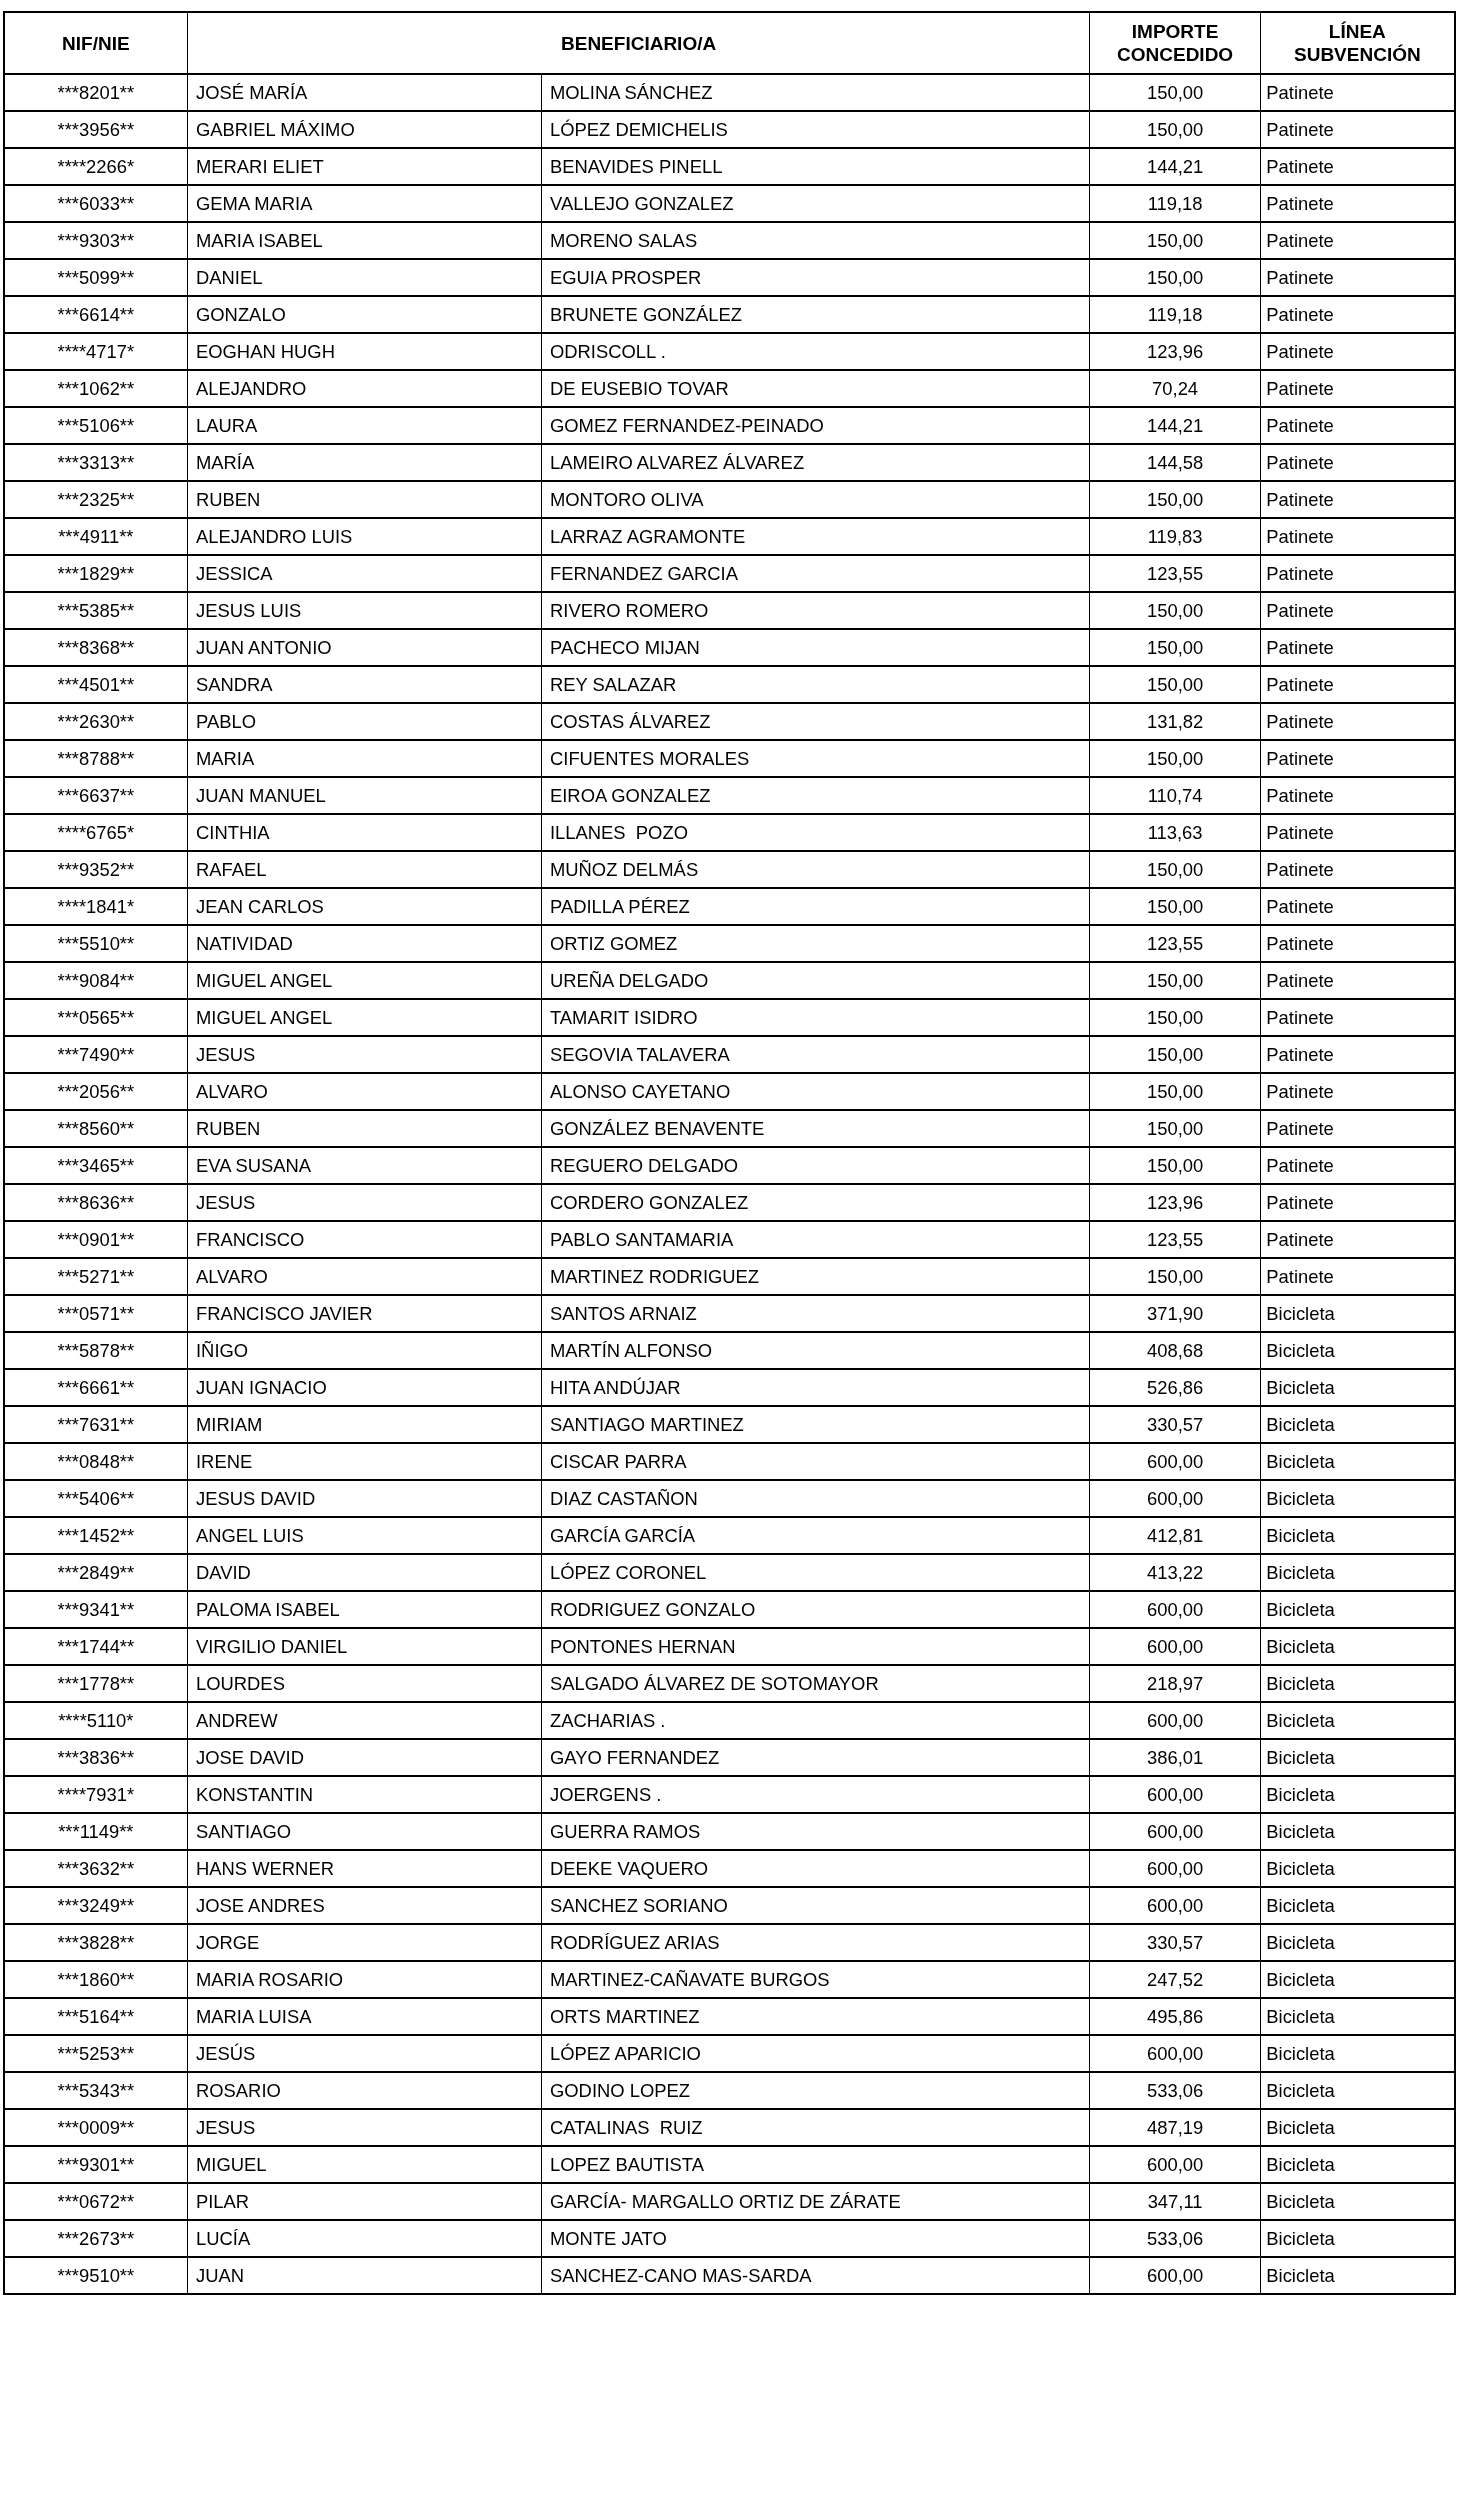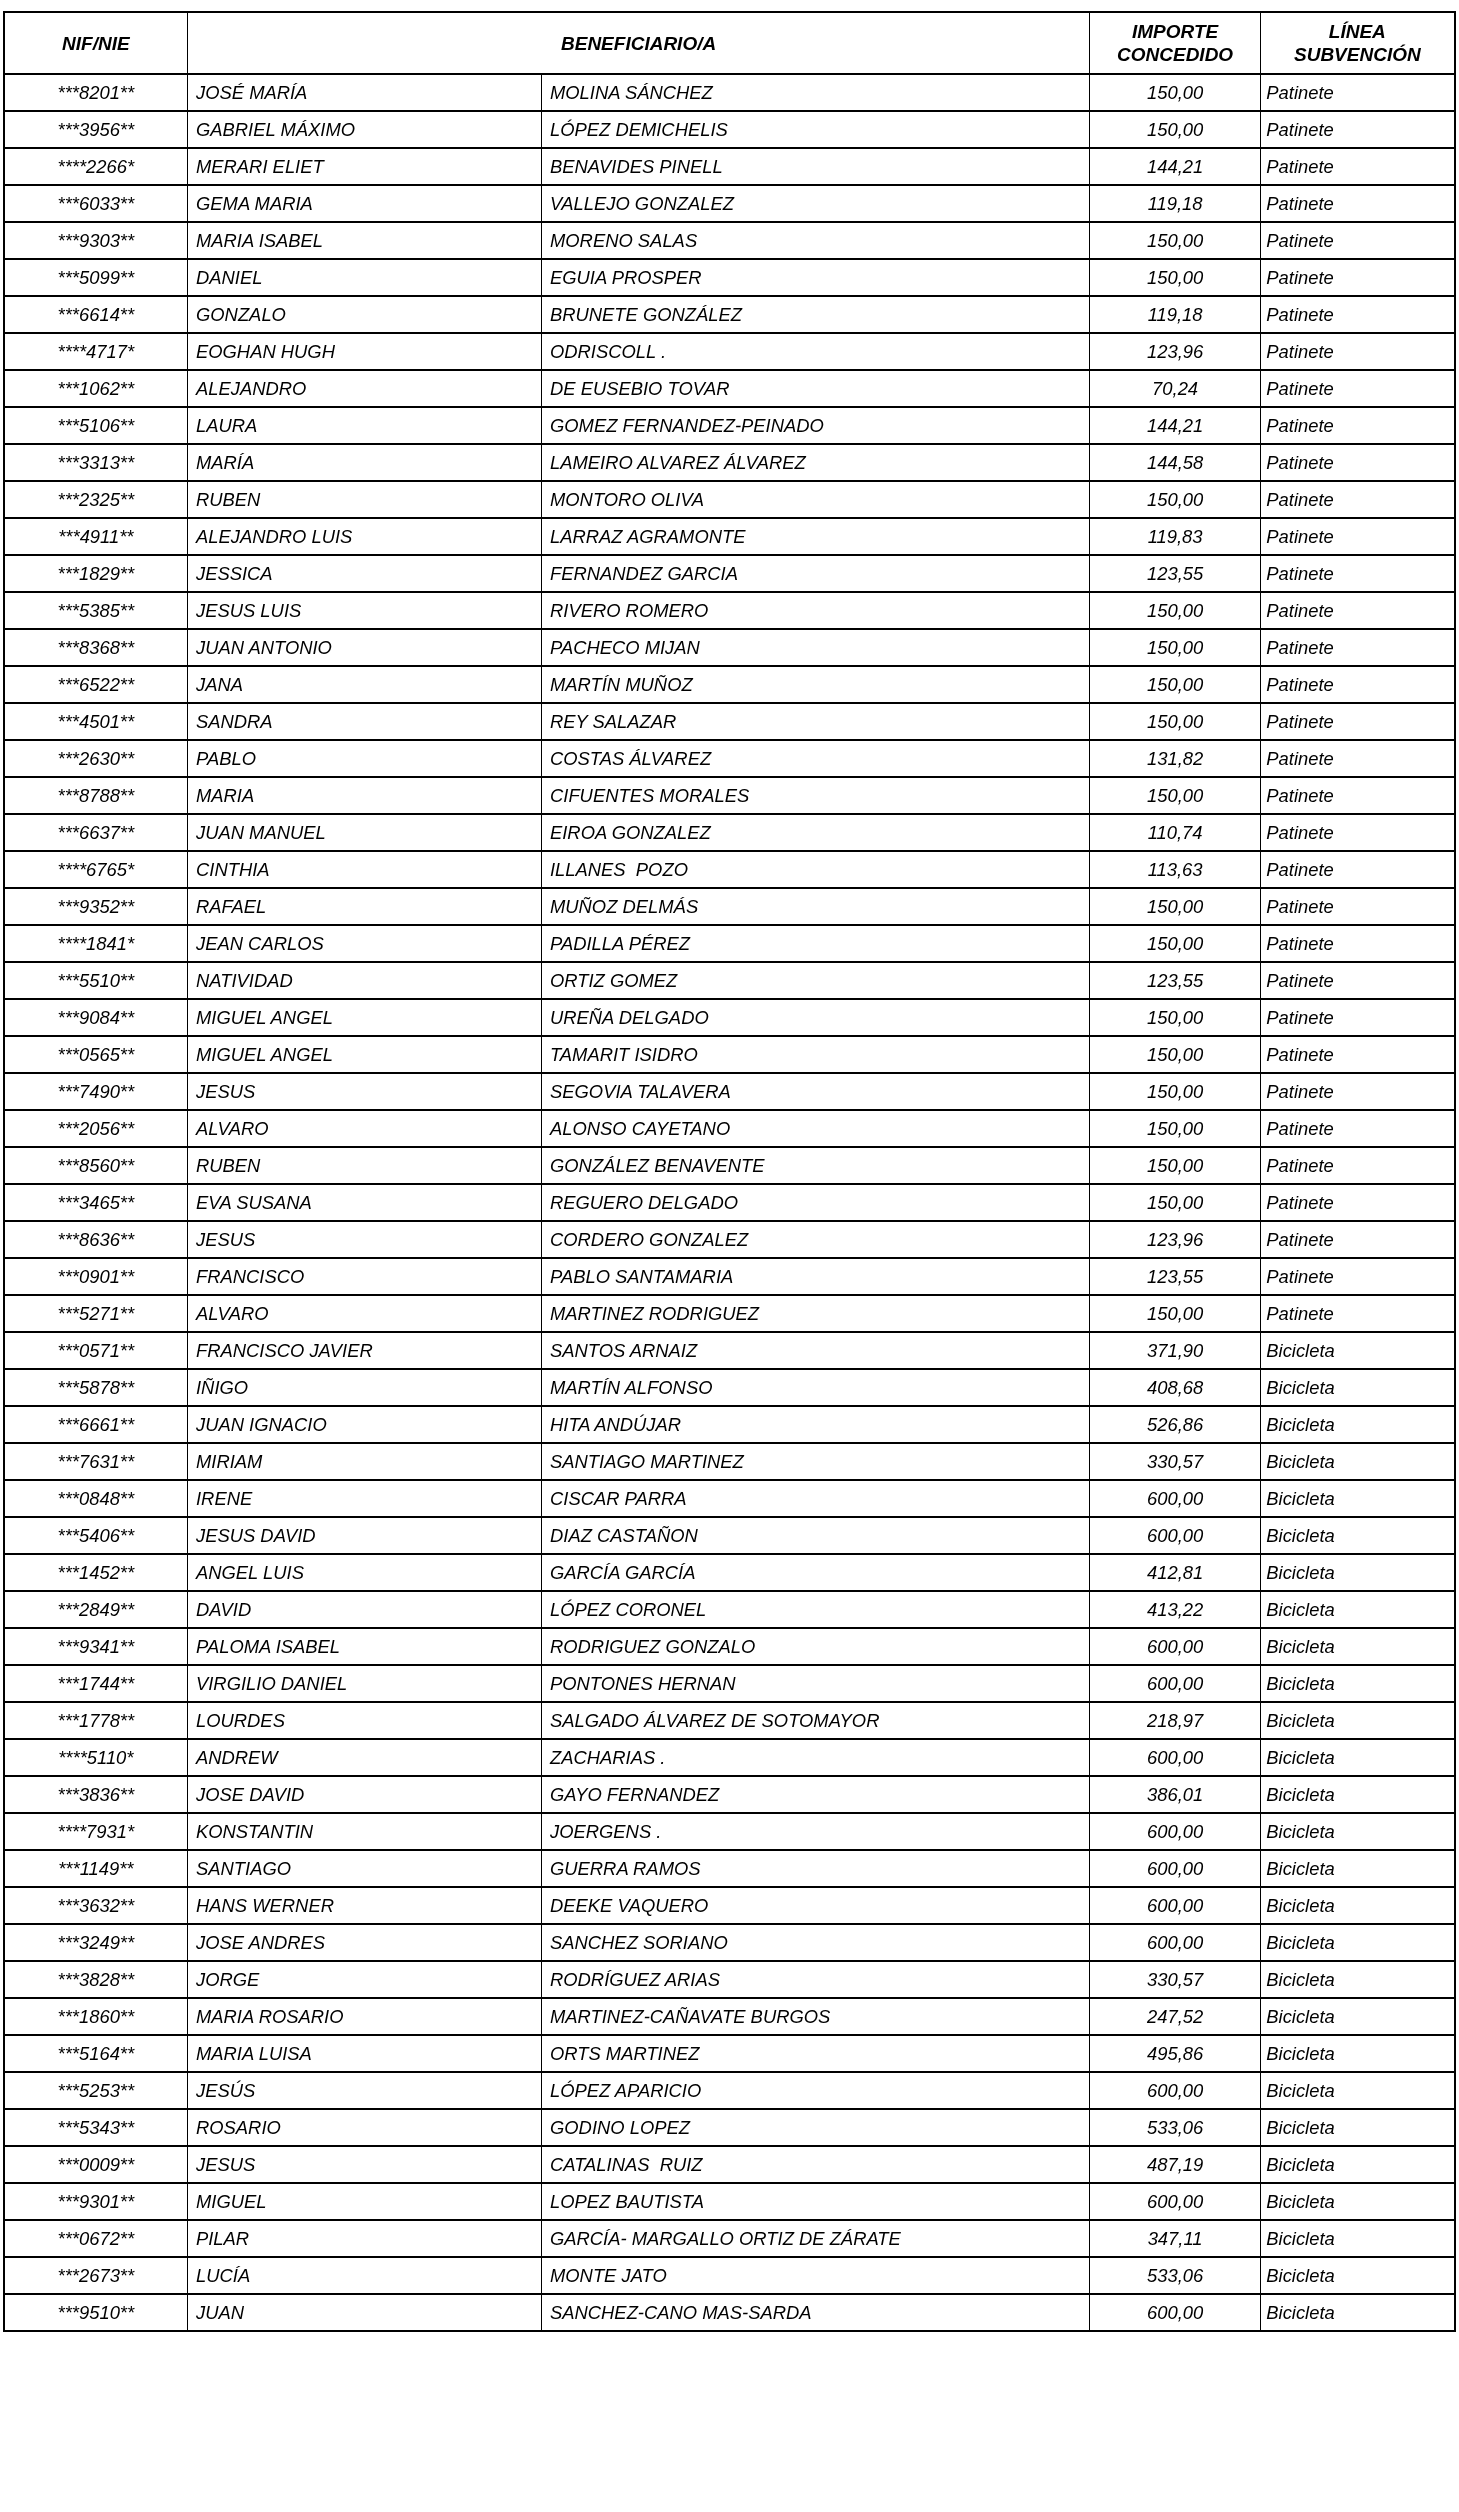--- a/index.html
+++ b/index.html
@@ -7,21 +7,20 @@
     width: 1459px; height: 2512px;
     font-family: "Liberation Sans", sans-serif;
     color: #000;
   }
   table.grants {
     border-collapse: collapse;
     table-layout: fixed;
     margin: 11.4px 0 0 2.6px;
     width: 1451px;
     border: 2.6px solid #000;
-    font-style: italic;
   }
   th, td {
     border: 1.7px solid #000;
     border-top-width: 2.6px;
     border-bottom-width: 2.6px;
     overflow: hidden;
     padding: 0;
   }
   th {
     font-weight: bold;
@@ -173,27 +172,20 @@
         <td class="c-linea">Patinete</td>
       </tr>
       <tr>
         <td class="c-nif">***8368**</td>
         <td class="c-nombre">JUAN ANTONIO</td>
         <td class="c-apellidos">PACHECO MIJAN</td>
         <td class="c-importe">150,00</td>
         <td class="c-linea">Patinete</td>
       </tr>
       <tr>
-        <td class="c-nif">***6522**</td>
-        <td class="c-nombre">JANA</td>
-        <td class="c-apellidos">MARTÍN MUÑOZ</td>
-        <td class="c-importe">150,00</td>
-        <td class="c-linea">Patinete</td>
-      </tr>
-      <tr>
         <td class="c-nif">***4501**</td>
         <td class="c-nombre">SANDRA</td>
         <td class="c-apellidos">REY SALAZAR</td>
         <td class="c-importe">150,00</td>
         <td class="c-linea">Patinete</td>
       </tr>
       <tr>
         <td class="c-nif">***2630**</td>
         <td class="c-nombre">PABLO</td>
         <td class="c-apellidos">COSTAS ÁLVAREZ</td>

